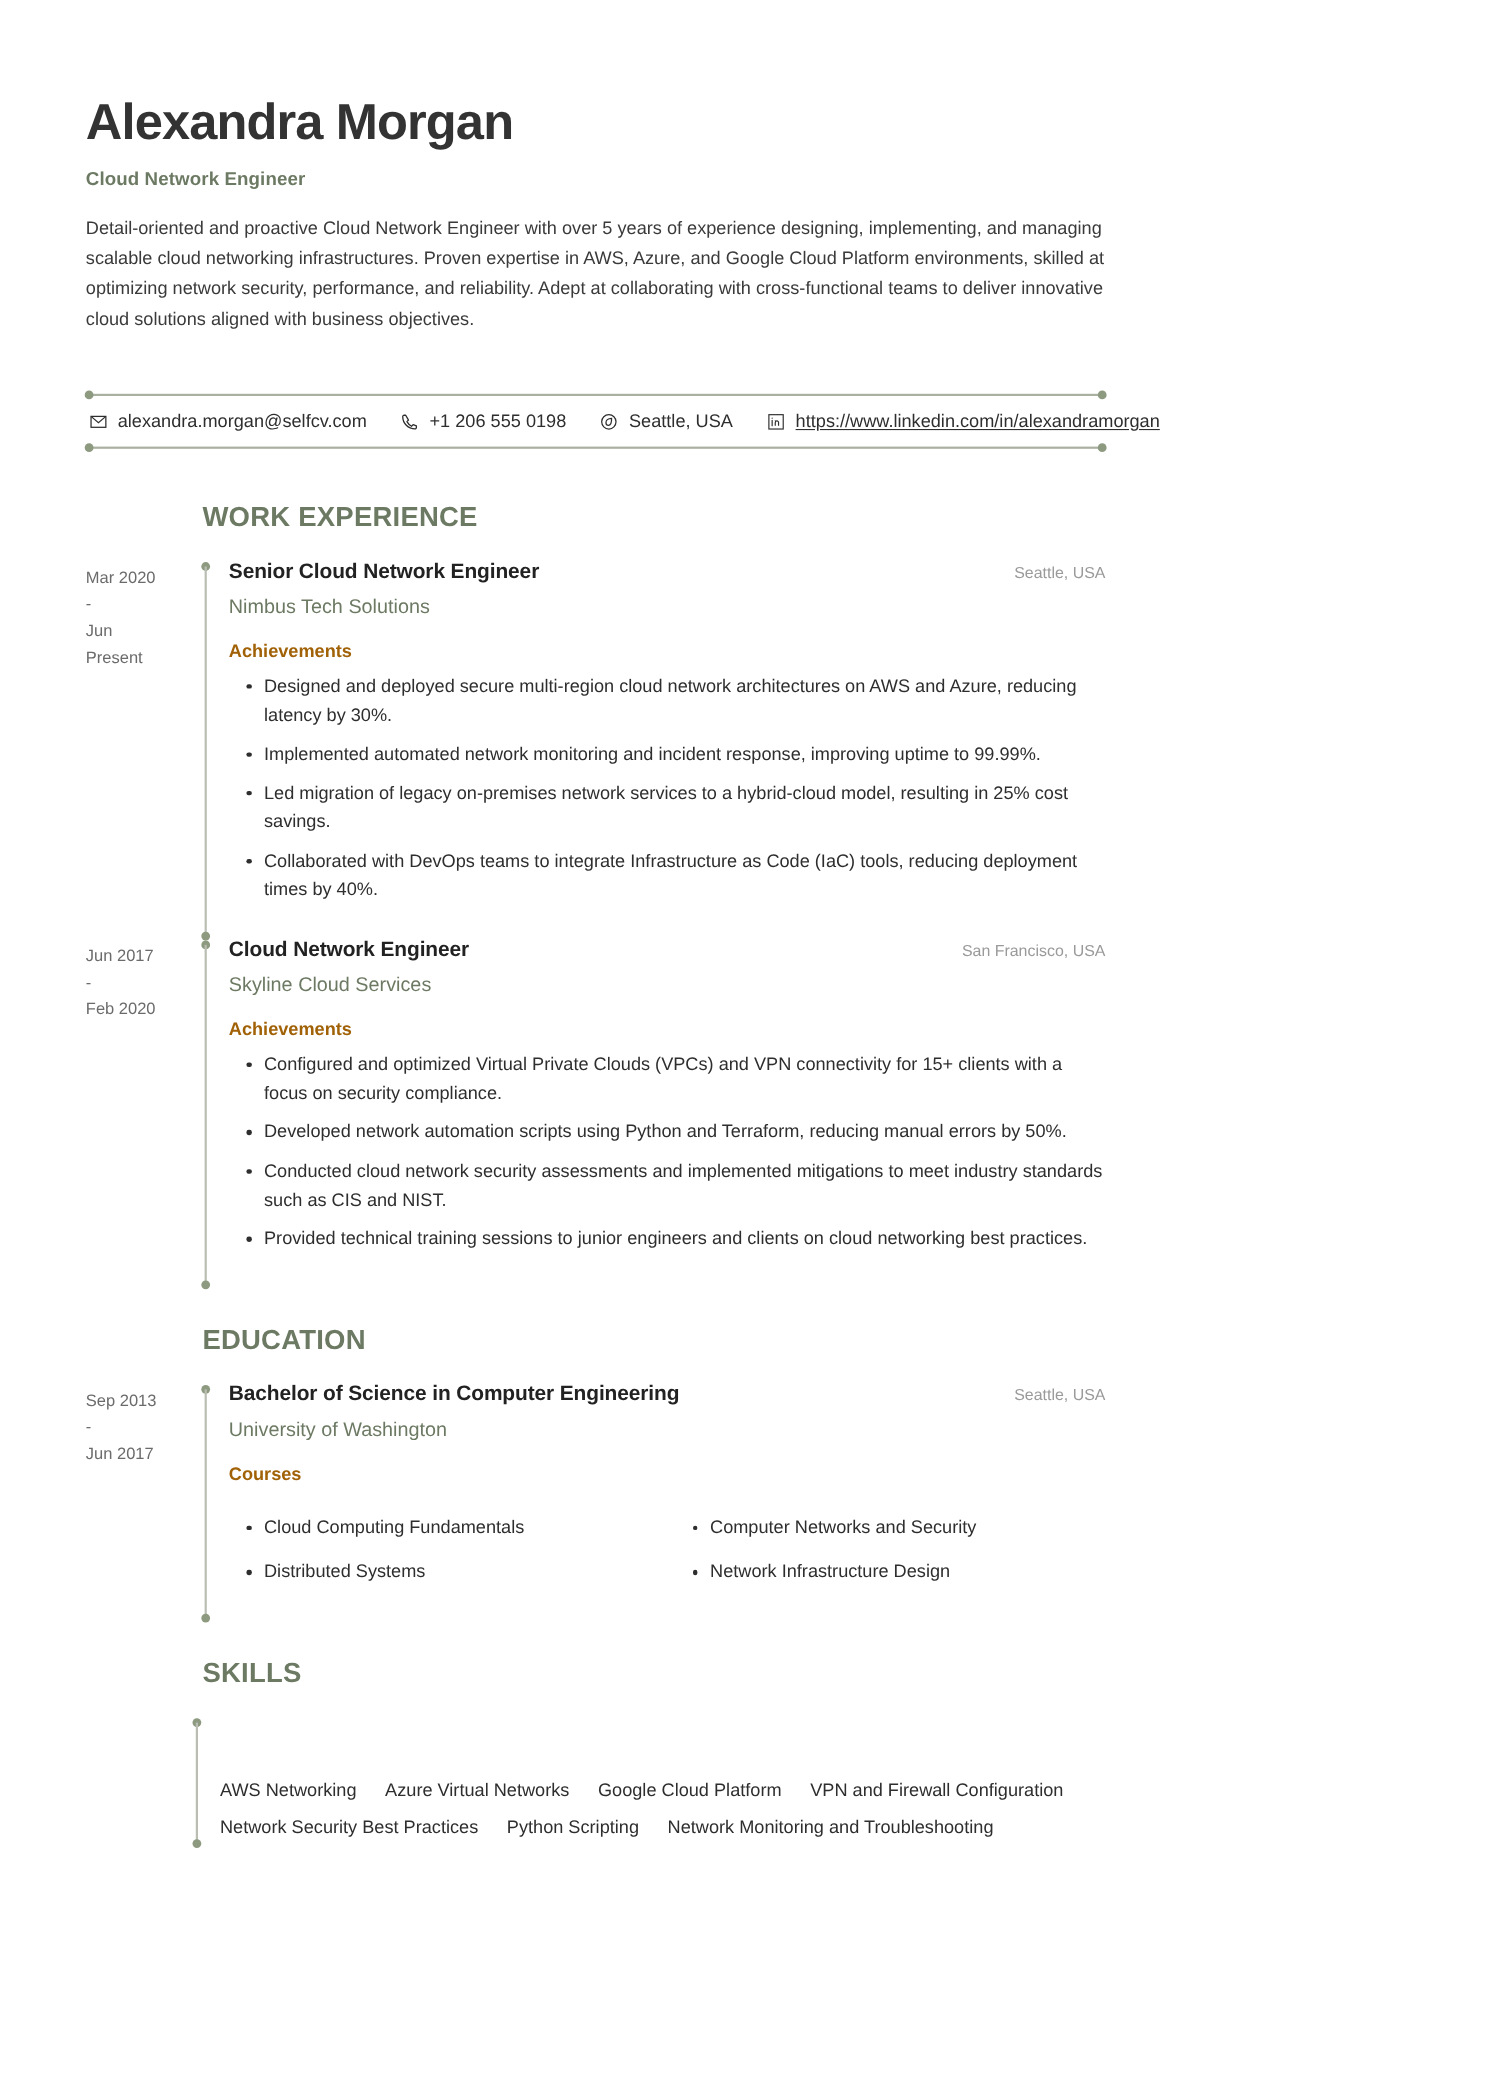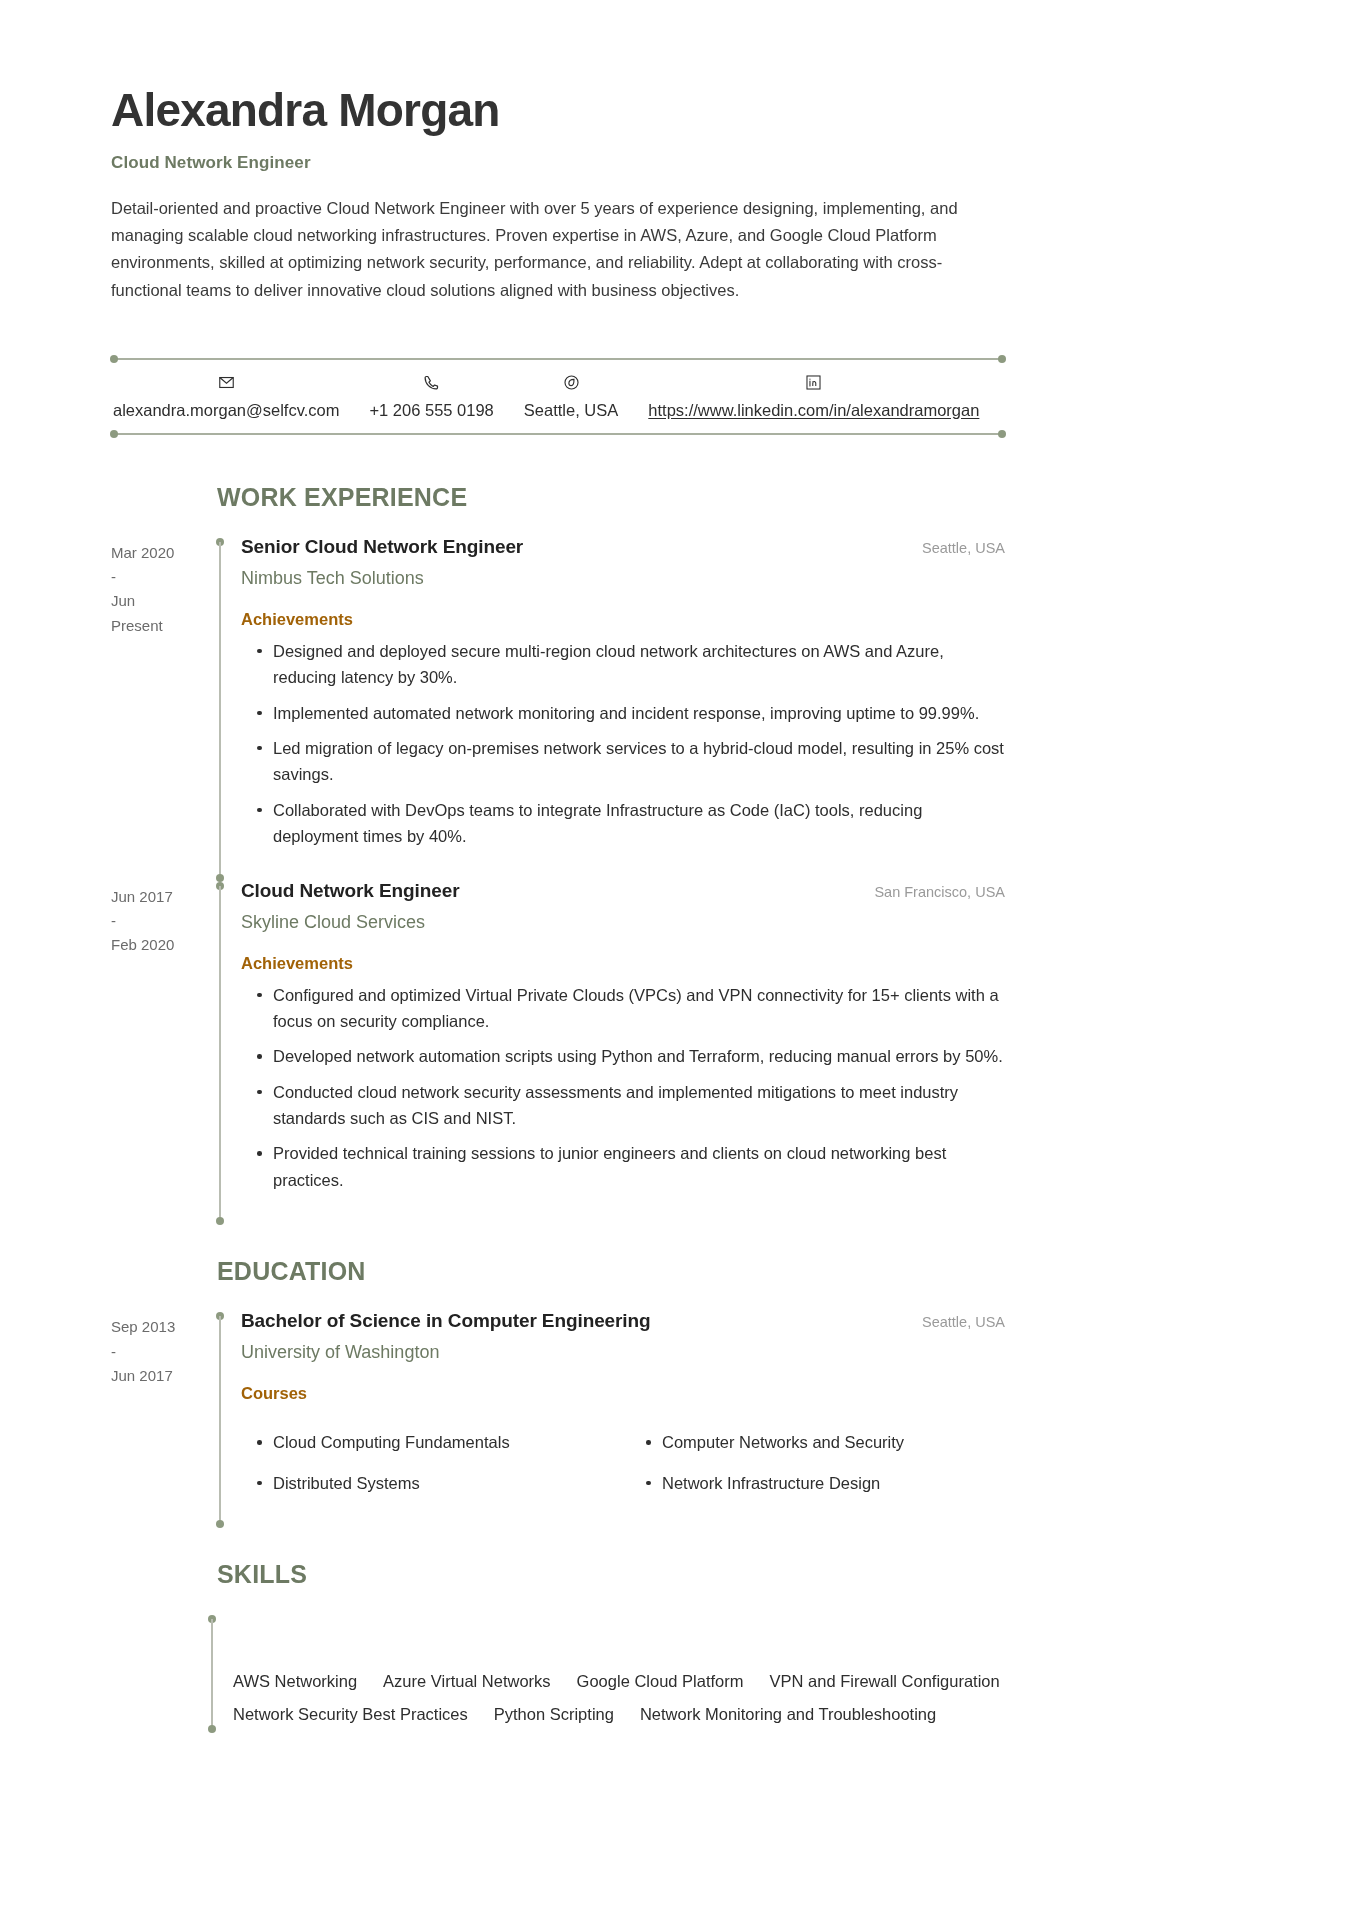--- a/index.html
+++ b/index.html
@@ -6,21 +6,21 @@
   html, body {
     width: 1350px;
     height: 1907px;
     background: #ffffff;
     font-family: "Liberation Sans", sans-serif;
     color: #2e2e2e;
   }
   .page {
     width: 1083px;
     height: 1907px;
-    padding: 70px 78px 0 111px;
+    padding: 70px 78px 0 78px;
     position: relative;
   }
 
   
   .name {
     font-size: 46px;
     font-weight: 700;
     letter-spacing: -0.8px;
     color: #333333;
     line-height: 1.15;
@@ -71,21 +71,20 @@
     padding: 14px 2px 13px 2px;
     flex-wrap: nowrap;
   }
   .contact-item {
     display: flex;
     align-items: center;
     gap: 9px;
     font-size: 16.5px;
     color: #2e2e2e;
     white-space: nowrap;
-    flex-direction: column;
   }
   .contact-item .ico {
     display: inline-flex;
     align-items: center;
     justify-content: center;
     width: 18px; height: 18px;
     color: #2e2e2e;
     flex: 0 0 auto;
   }
   .contact-item .ico svg { display: block; }

